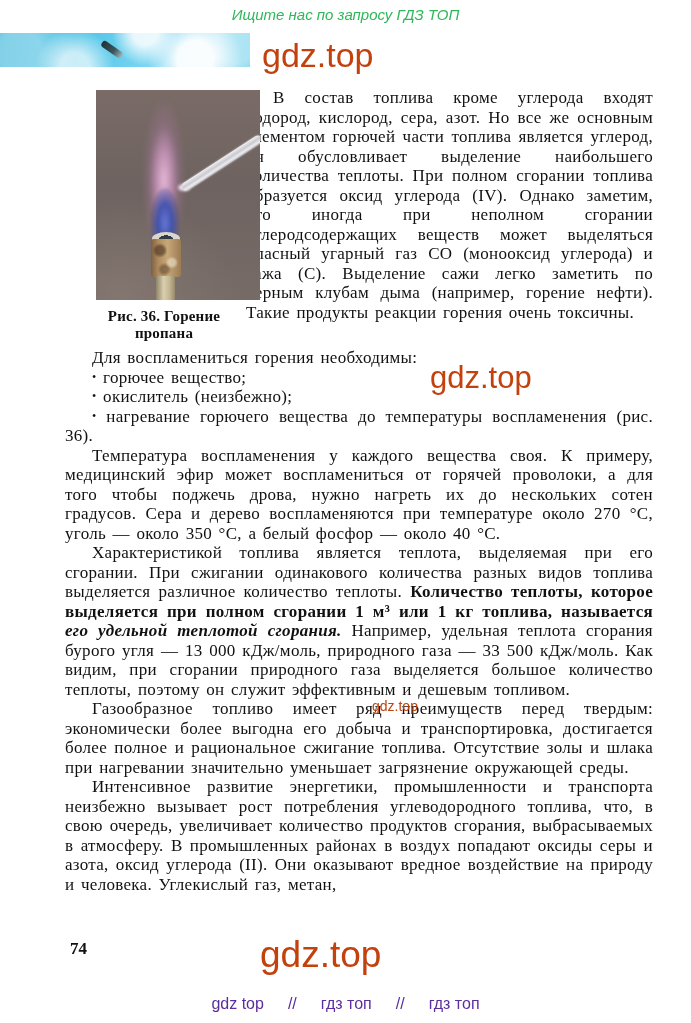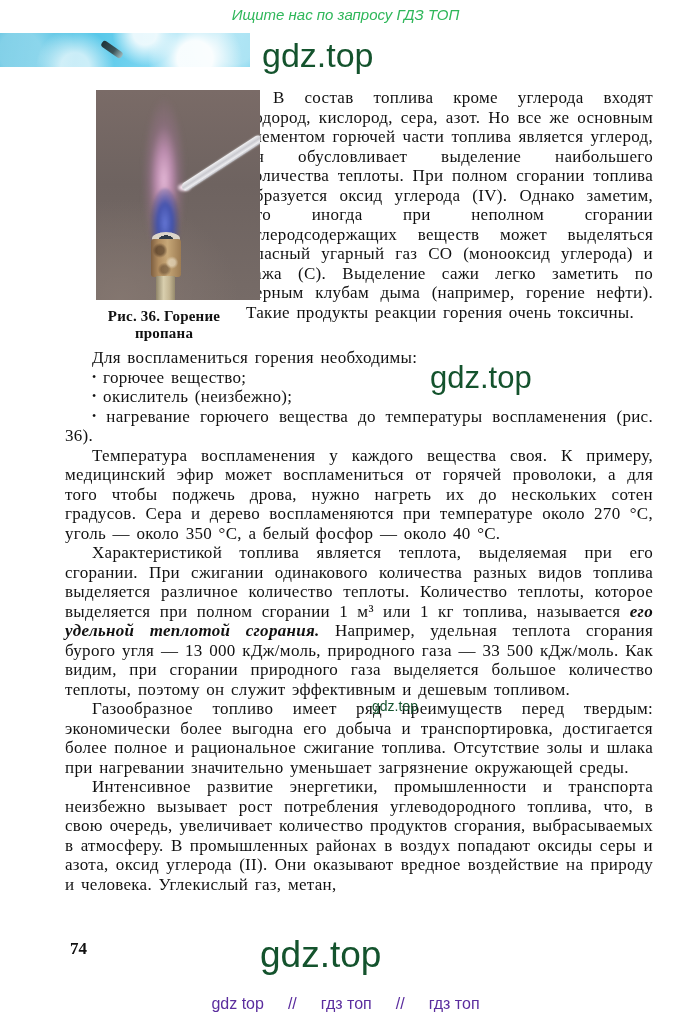--- a/index.html
+++ b/index.html
@@ -18,21 +18,21 @@
       radial-gradient(circle at 58% 0%, rgba(255,255,255,.85) 0 8%, rgba(255,255,255,0) 22%),
       radial-gradient(circle at 30% 100%, rgba(255,255,255,.7) 0 8%, rgba(255,255,255,0) 22%),
       radial-gradient(circle at 8% 55%, rgba(255,255,255,.4) 0 9%, rgba(255,255,255,0) 24%),
       radial-gradient(circle at 94% 35%, rgba(255,255,255,.55) 0 8%, rgba(255,255,255,0) 22%),
       linear-gradient(100deg, #2fb1d8 0%, #52c6e8 35%, #7fd7f2 62%, #45c2e6 100%);
   }
   .banner-object { position:absolute; left:100px; top:13px; width:24px; height:7px;
     border-radius:3px; transform:rotate(35deg);
     background:linear-gradient(90deg,#1f3338,#3c545a 60%,#9fb9bd); }
   
-  .wm { position:absolute; font-family:"Liberation Sans", sans-serif; color:#14532d; }
+  .wm { position:absolute; font-family:"Liberation Sans", sans-serif; color:#c2410c; }
   .wm-top    { left:262px; top:36px;  font-size:34px; }
   .wm-mid    { left:430px; top:360px; font-size:31px; }
   .wm-small  { left:372px; top:698px; font-size:14px; }
   .wm-bottom { left:260px; top:934px; font-size:37px; }
   
   .content { position:absolute; left:65px; top:88px; width:588px;
     font-size:17px; line-height:19.5px; text-align:justify;
     letter-spacing:.3px; word-spacing:2px; }
   .content p { margin:0; text-indent:27px; }
   figure { float:left; width:164px; margin:2px 14px 6px 3px;padding-left:28px; }
@@ -65,21 +65,21 @@
       radial-gradient(circle at 30% 30%, rgba(60,40,25,.55) 0 12%, rgba(60,40,25,0) 22%),
       radial-gradient(circle at 70% 62%, rgba(238,228,206,.6) 0 10%, rgba(238,228,206,0) 20%),
       radial-gradient(circle at 45% 80%, rgba(70,48,30,.45) 0 10%, rgba(70,48,30,0) 20%),
       linear-gradient(90deg,#7e5f41 0%,#b08c5f 25%,#c7a878 55%,#9c7b52 100%); }
   .burner-tube { position:absolute; left:60px; top:186px; width:19px; height:24px;
     background:linear-gradient(90deg,#8f8468 0%,#d9cfae 40%,#c5b794 70%,#968a6c 100%); }
   figcaption { margin-top:8px; text-align:center; font-weight:bold;
     font-size:15px; line-height:17px; letter-spacing:.2px; word-spacing:0; text-indent:0; }
   .clear { clear:left; }
   .bullet-dot { font-size:12px; vertical-align:2px; }
-  .b { font-weight:normal; }
+  .b { font-weight:bold; }
   .bi { font-weight:bold; font-style:italic; }
   
   .page-num { position:absolute; left:70px; top:939px; font-weight:bold; font-size:17px; }
   .footer { position:absolute; top:995px; left:0; width:100%; text-align:center;
     font-family:"Liberation Sans", sans-serif; font-size:16px; color:#5b2d9e; }
   .footer span { margin:0 12px; }
 </style>
 </head>
 <body>
 

